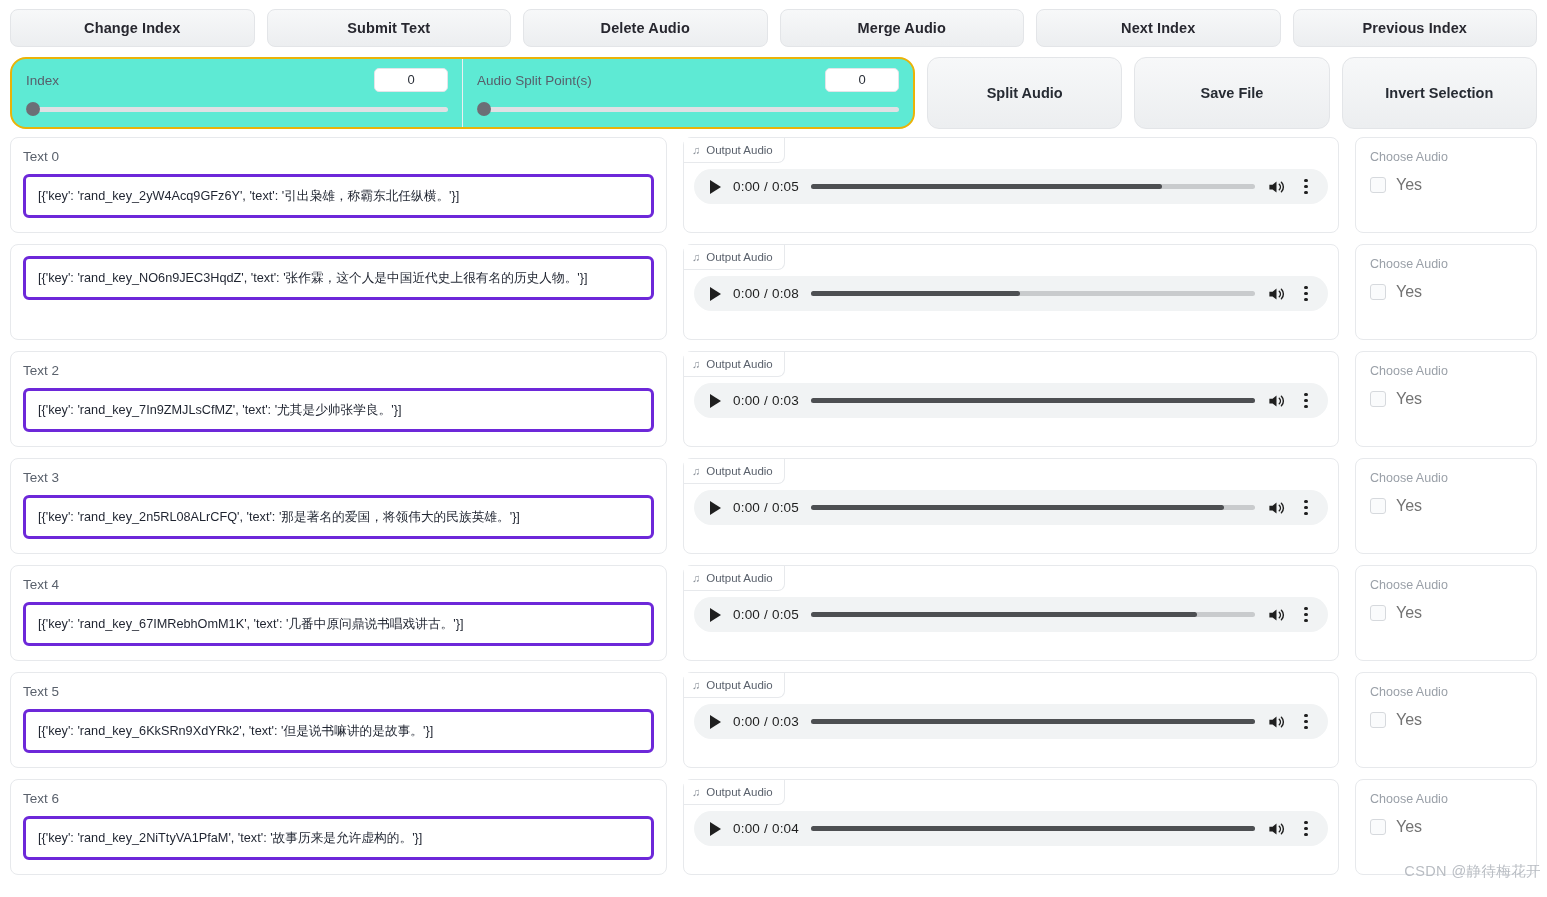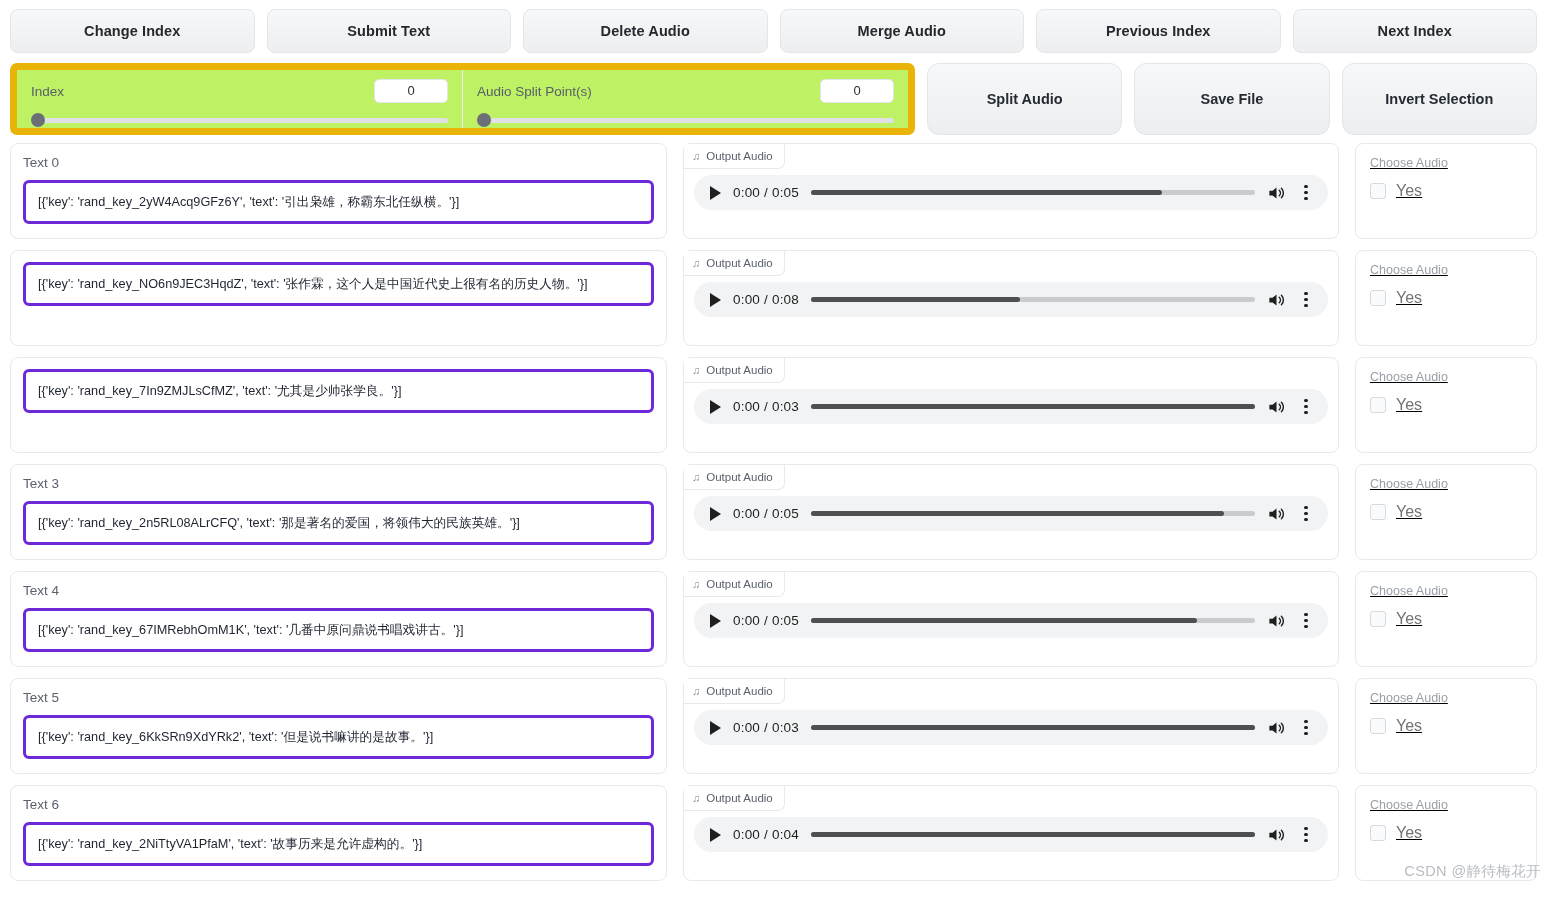--- a/index.html
+++ b/index.html
@@ -13,21 +13,21 @@
   body { position: relative; }
 
   
   .toolbar {
     display: flex;
     gap: 12px;
     padding: 9px 10px 0 10px;
   }
   .tool-btn {
     flex: 1 1 0;
-    height: 44px;
+    height: 38px;
     background: linear-gradient(180deg, #f7f8f9 0%, #eceef0 100%);
     border: 1px solid #e3e5e8;
     border-radius: 8px;
     color: #27272f;
     font-size: 14.5px;
     font-weight: 700;
     display: flex;
     align-items: center;
     justify-content: center;
     cursor: pointer;
@@ -37,23 +37,23 @@
   
   .slider-row {
     display: flex;
     gap: 12px;
     padding: 10px 10px 0 10px;
     align-items: stretch;
   }
   .slider-panel {
     flex: 0 0 905px;
     height: 72px;
-    border: 7px solid #eab308;
-    border-radius: 7px;
-    background: #bef264;
+    border: 2px solid #eab308;
+    border-radius: 16px;
+    background: #5eead4;
     display: flex;
   }
   .slider-cell {
     flex: 1 1 0;
     padding: 8px 14px 10px 14px;
     position: relative;
   }
   .slider-cell + .slider-cell { border-left: 1px solid #eceef0; }
   .slider-head {
     display: flex;
@@ -209,21 +209,20 @@
   }
   .kebab i { width: 3.2px; height: 3.2px; border-radius: 50%; background: #1f1f1f; display: block; }
 
   .choose-panel {
     flex: 1 1 auto;
     border: 1px solid #e7e9ec;
     border-radius: 8px;
     background: #fff;
     padding: 12px 14px;
     min-height: 96px;
-    text-decoration: underline;
   }
   .choose-label {
     font-size: 12.5px;
     color: #9aa0a8;
     margin-bottom: 12px;
   }
   .chk-line { display: flex; align-items: center; gap: 10px; cursor: pointer; }
   .chk-box {
     width: 16px; height: 16px;
     border: 1px solid #d6d9dd;
@@ -244,22 +243,22 @@
   }
 </style>
 </head>
 <body>
 
 <div class="toolbar" id="toolbar">
     <div class="tool-btn">Change Index</div>
     <div class="tool-btn">Submit Text</div>
     <div class="tool-btn">Delete Audio</div>
     <div class="tool-btn">Merge Audio</div>
+    <div class="tool-btn">Next Index</div>
     <div class="tool-btn">Previous Index</div>
-    <div class="tool-btn">Next Index</div>
   </div>
 
 <div class="slider-row">
   <div class="slider-panel" id="slider-panel">
       <div class="slider-cell">
         <div class="slider-head">
           <span class="slider-label">Index</span>
           <span class="num-box">0</span>
         </div>
         <div class="track-wrap">
@@ -356,20 +355,21 @@
       <div class="choose-panel">
         <div class="choose-label">Choose Audio</div>
         <div class="chk-line">
           <span class="chk-box"></span>
           <span class="chk-text">Yes</span>
         </div>
       </div>
     </div>
     <div class="row">
       <div class="text-panel">
+        <div class="text-label">Text 2</div>
         <div class="text-input">[{'key': 'rand_key_7In9ZMJLsCfMZ', 'text': '尤其是少帅张学良。'}]</div>
       </div>
       <div class="audio-panel">
         <div class="audio-tag">
           <span class="note-icon">♫</span>
           <span>Output Audio</span>
         </div>
         <div class="player">
           <div class="play-tri"></div>
           <div class="time">0:00 / 0:03</div>

